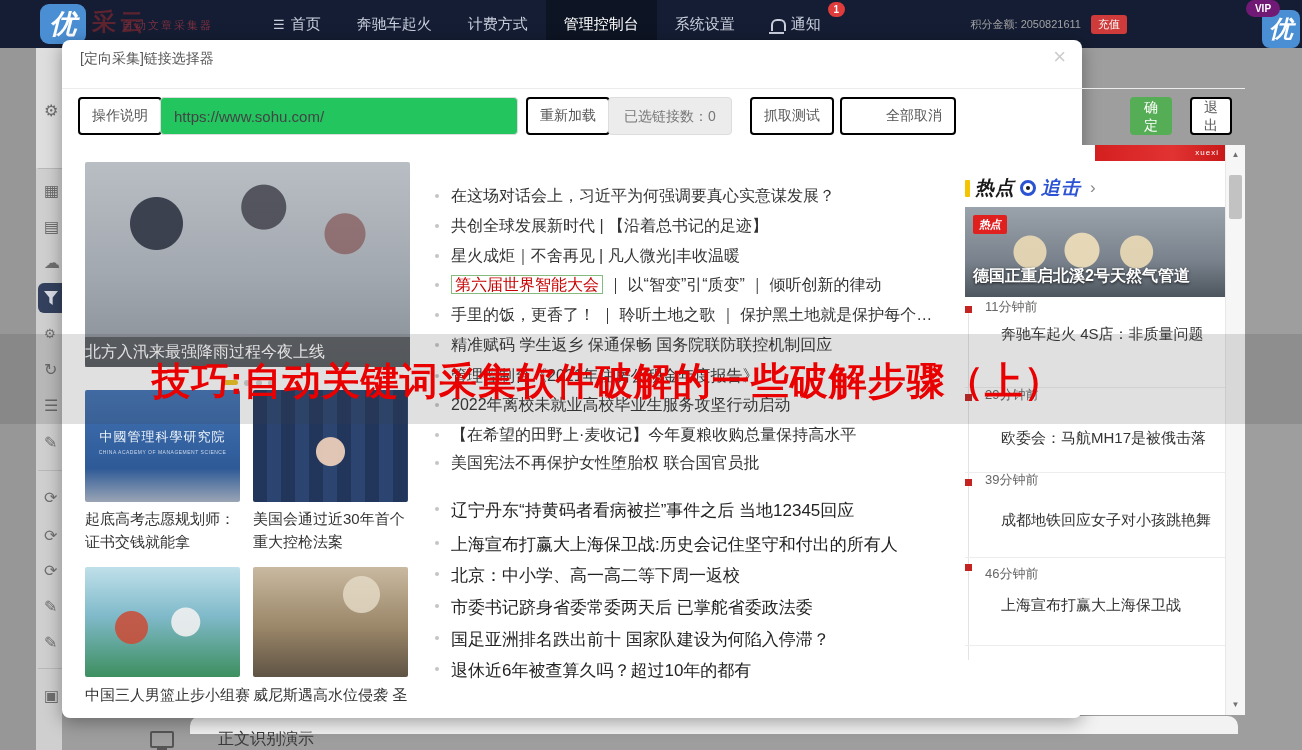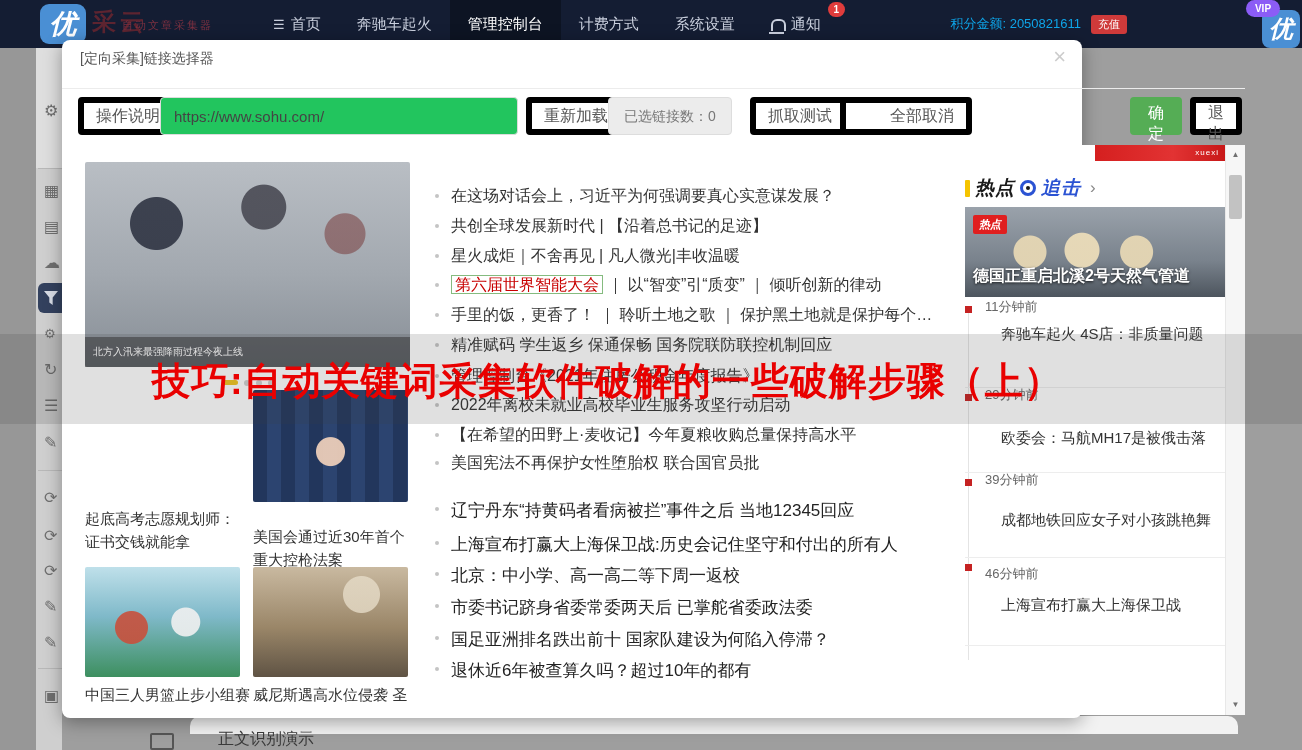--- a/index.html
+++ b/index.html
@@ -17,71 +17,71 @@
   .topnav{position:absolute;left:255px;top:0;height:48px;display:flex;align-items:stretch;}
   .nav-item{display:flex;align-items:center;padding:0 18px;font-size:15px;color:#c9cfdd;cursor:pointer;position:relative;}
   .nav-item.active{background:rgba(0,0,0,0.30);color:#fff;}
   .menu-glyph{font-size:13px;margin-right:6px;color:#c9cfdd;}
   .bell{display:inline-block;width:11px;height:10px;border:2px solid #c9cfdd;border-bottom:none;
     border-radius:6px 6px 0 0;margin-right:5px;position:relative;top:1px;}
   .bell:after{content:"";position:absolute;left:-4px;bottom:-3px;width:15px;height:2px;background:#c9cfdd;}
   .nav-badge{position:absolute;top:2px;right:-6px;min-width:13px;height:15px;padding:0 2px;background:#e03c3c;
     border-radius:9px;color:#fff;font-size:10px;line-height:15px;text-align:center;font-weight:bold;}
   .top-right{position:absolute;right:175px;top:0;height:48px;display:flex;align-items:center;gap:10px;}
-  .credit{font-size:13px;color:#0ea5e9;}
+  .credit{font-size:11px;color:#a3a3a3;}
   .recharge-btn{background:#cf3a3a;color:#fff;font-size:11px;border:none;border-radius:3px;
     padding:2px 7px;cursor:pointer;font-family:inherit;}
   .corner{position:absolute;right:0;top:0;width:56px;height:48px;}
   .corner .sq{position:absolute;right:2px;top:10px;width:38px;height:38px;background:#4a8fd4;border-radius:8px;
     color:#fff;font-size:24px;font-weight:bold;font-style:italic;text-align:center;line-height:38px;}
-  .vip-pill{position:absolute;right:22px;top:0;width:34px;height:17px;background:#8b5cf6;border-radius:9px;
+  .vip-pill{position:absolute;right:22px;top:0;width:34px;height:17px;background:#701a75;border-radius:9px;
     color:#fff;font-size:10px;font-weight:bold;text-align:center;line-height:17px;z-index:2;}
   
   .gutter{position:absolute;left:0;top:48px;width:36px;height:702px;background:#979797;}
   .side{position:absolute;left:36px;top:48px;width:26px;height:702px;background:#cfcfcf;}
   .side-top{position:absolute;left:36px;top:48px;width:26px;height:120px;background:#dedede;}
   .side-div{position:absolute;left:38px;width:24px;height:0;border-top:1px solid #b8b8b8;}
   .s-icon{position:absolute;left:44px;width:22px;font-size:16px;color:#6f6f6f;line-height:1;}
   .active-tile{position:absolute;left:38px;top:283px;width:24px;height:30px;background:#33415e;border-radius:6px 0 0 6px;}
   .funnel{position:absolute;left:6px;top:8px;width:14px;height:14px;background:#d8dce5;
     clip-path:polygon(0 0,100% 0,62% 46%,62% 100%,38% 82%,38% 46%);}
   .under-sliver{position:absolute;left:190px;top:716px;width:1048px;height:18px;background:#f2f2f2;
     border-radius:10px 10px 0 0;z-index:4;}
-  .demo-row{position:absolute;left:150px;top:728px;height:22px;display:flex;align-items:flex-end;gap:10px;z-index:5;}
+  .demo-row{position:absolute;left:150px;top:728px;height:22px;display:flex;align-items:center;gap:10px;z-index:5;}
   .mon-icon{display:inline-block;width:20px;height:13px;border:2px solid #555;border-radius:2px;position:relative;}
   .mon-icon:after{content:"";position:absolute;left:5px;bottom:-5px;width:10px;height:3px;background:#555;}
   .demo-label{font-size:16px;color:#3a3a3a;margin-left:34px;}
   
   .modal{position:absolute;left:62px;top:40px;width:1020px;height:678px;background:#fff;border-radius:8px;
     box-shadow:0 4px 18px rgba(0,0,0,0.35);z-index:20;}
   .m-title{position:absolute;left:18px;top:10px;font-size:14px;color:#555;}
   .m-close{position:absolute;right:16px;top:6px;font-size:22px;color:#ccc;cursor:pointer;line-height:22px;}
   .m-sep{position:absolute;left:0;top:48px;width:1183px;border-top:1px solid #ececec;}
-  .btn{position:absolute;top:57px;height:38px;border:6px solid #000000;background:#fff;border-radius:4px;
-    font-size:16px;color:#555;padding:0 12px;cursor:pointer;font-family:inherit;}
+  .btn{position:absolute;top:57px;height:38px;border:2px solid #000000;background:#fff;border-radius:4px;
+    font-size:14px;color:#555;padding:0 12px;cursor:pointer;font-family:inherit;}
   .b-help{left:16px;}
   .url-input{position:absolute;left:98px;top:57px;width:358px;height:38px;box-sizing:border-box;background:#22c55e;
     border:1px solid #dcdcdc;border-radius:4px;padding:0 13px;font-size:15px;color:#444;font-family:inherit;}
   .b-reload{left:464px;}
   .count-box{position:absolute;left:546px;top:57px;height:38px;box-sizing:border-box;line-height:36px;
     background:#ececec;border:1px solid #ddd;border-radius:4px;padding:0 15px;font-size:14px;color:#777;}
   .b-test{left:688px;}
   .b-cancel{left:778px;padding-left:44px;}
   .b-ok{left:1068px;background:#55ad55;border-color:#55ad55;color:#fff;}
   .b-quit{left:1128px;}
   
   .wv{position:absolute;left:13px;top:105px;width:1150px;height:570px;background:#fff;overflow:hidden;}
   .car{position:absolute;left:10px;top:17px;width:325px;height:205px;border-radius:2px;
     background:
       radial-gradient(circle at 22% 30%,rgba(40,45,60,0.85) 0 26px,rgba(40,45,60,0) 27px),
       radial-gradient(circle at 55% 22%,rgba(60,60,70,0.8) 0 22px,rgba(60,60,70,0) 23px),
       radial-gradient(circle at 80% 35%,rgba(120,60,60,0.55) 0 20px,rgba(120,60,60,0) 21px),
       linear-gradient(180deg,#b9bec4 0%,#a2a8af 55%,#878e96 100%);}
   .car-cap{position:absolute;left:0;bottom:0;width:100%;height:30px;background:rgba(30,30,30,0.45);
-    color:#fff;font-size:10px;line-height:30px;padding-left:8px;box-sizing:border-box;white-space:nowrap;overflow:hidden;}
+    color:#fff;font-size:16px;line-height:30px;padding-left:0;box-sizing:border-box;white-space:nowrap;overflow:hidden;}
   .dots{position:absolute;left:10px;top:228px;width:325px;text-align:center;}
   .dash{display:inline-block;width:16px;height:5px;border-radius:3px;background:#f0c420;margin:0 3px;vertical-align:middle;}
   .dot{display:inline-block;width:6px;height:6px;border-radius:50%;background:#cfcfcf;margin:0 3px;vertical-align:middle;}
   .thumb{position:absolute;width:155px;height:112px;border-radius:2px;overflow:hidden;}
   .t1{left:10px;top:245px;background:linear-gradient(180deg,#4273b5 0%,#2e5a97 70%,#9aa5b5 100%);}
   .t1 .sign1{display:block;margin-top:38px;text-align:center;color:#eef3fa;font-size:13px;
     font-family:"Liberation Serif","DejaVu Serif",serif;letter-spacing:1px;}
   .t1 .sign2{display:block;text-align:center;color:#cdd8ea;font-size:5px;margin-top:3px;letter-spacing:0.5px;}
   .t2{left:178px;top:245px;background:
       radial-gradient(circle at 50% 55%,rgba(235,205,185,0.95) 0 14px,rgba(235,205,185,0) 15px),
@@ -89,21 +89,21 @@
       linear-gradient(180deg,#16243f,#22365c);}
   .t3{left:10px;top:422px;height:110px;background:
       radial-gradient(circle at 30% 55%,rgba(200,80,60,0.9) 0 16px,rgba(200,80,60,0) 17px),
       radial-gradient(circle at 65% 50%,rgba(240,240,240,0.9) 0 14px,rgba(240,240,240,0) 15px),
       linear-gradient(180deg,#bfe0ea 0%,#7fb9c9 45%,#3d8f5f 100%);}
   .t4{left:178px;top:422px;height:110px;background:
       radial-gradient(circle at 70% 25%,rgba(230,220,200,0.8) 0 18px,rgba(230,220,200,0) 19px),
       linear-gradient(180deg,#c9b9a0 0%,#9a8668 55%,#5f5344 100%);}
   .th-cap{position:absolute;width:160px;font-size:15px;line-height:23px;color:#333;}
   .c1{left:10px;top:362px;}
-  .c2{left:178px;top:380px;}
+  .c2{left:178px;top:362px;}
   .c3{left:10px;top:538px;white-space:nowrap;}
   .c4{left:178px;top:538px;white-space:nowrap;}
   .newslist{position:absolute;left:360px;top:0;width:560px;margin:0;padding:0;list-style:none;}
   .ni{position:absolute;left:0;white-space:nowrap;font-size:16px;color:#333;padding-left:16px;cursor:pointer;}
   .ni:before{content:"";position:absolute;left:0;top:8px;width:4px;height:4px;border-radius:50%;background:#c4c4c4;}
   .ni.big{font-size:17px;color:#222;}
   .hl{color:#c80000;border:1px solid #85bb7f;padding:0 3px;}
   
   .banner{position:absolute;left:1020px;top:0;width:130px;height:16px;
     background:linear-gradient(90deg,#d51f1f,#e23333 60%,#c81818);}
@@ -148,25 +148,25 @@
   <span class="brand">采云</span>
   <span class="tagline">自动文章采集器</span>
   <div class="topnav">
     <div class="nav-item">
         <span class="menu-glyph">☰</span>
         <span>首页</span>
       </div>
     <div class="nav-item">
         <span>奔驰车起火</span>
       </div>
+    <div class="nav-item">
+        <span>计费方式</span>
+      </div>
     <div class="nav-item active">
         <span>管理控制台</span>
-      </div>
-    <div class="nav-item">
-        <span>计费方式</span>
       </div>
     <div class="nav-item">
         <span>系统设置</span>
       </div>
     <div class="nav-item">
       <span class="bell"></span>
       <span>通知</span>
       <span class="nav-badge">1</span>
     </div>
   </div>
@@ -222,20 +222,24 @@
   <button class="btn b-cancel">全部取消</button>
   <button class="btn b-ok">确定</button>
   <button class="btn b-quit">退出</button>
 
   <div class="wv">
 
     <div class="car">
       <div class="car-cap">北方入汛来最强降雨过程今夜上线</div>
     </div>
     <div class="dots"><span class="dash"></span><span class="dot"></span><span class="dot"></span><span class="dot"></span></div>
+    <div class="thumb t1">
+      <span class="sign1">中國管理科學研究院</span>
+      <span class="sign2">CHINA ACADEMY OF MANAGEMENT SCIENCE</span>
+    </div>
     <div class="thumb t2"></div>
     <div class="th-cap c1">起底高考志愿规划师：证书交钱就能拿</div>
     <div class="th-cap c2">美国会通过近30年首个重大控枪法案</div>
     <div class="thumb t3"></div>
     <div class="thumb t4"></div>
     <div class="th-cap c3">中国三人男篮止步小组赛</div>
     <div class="th-cap c4">威尼斯遇高水位侵袭 圣</div>
 
     <ul class="newslist">
       <li class="ni" style="top:41px;">在这场对话会上，习近平为何强调要真心实意谋发展？</li>

